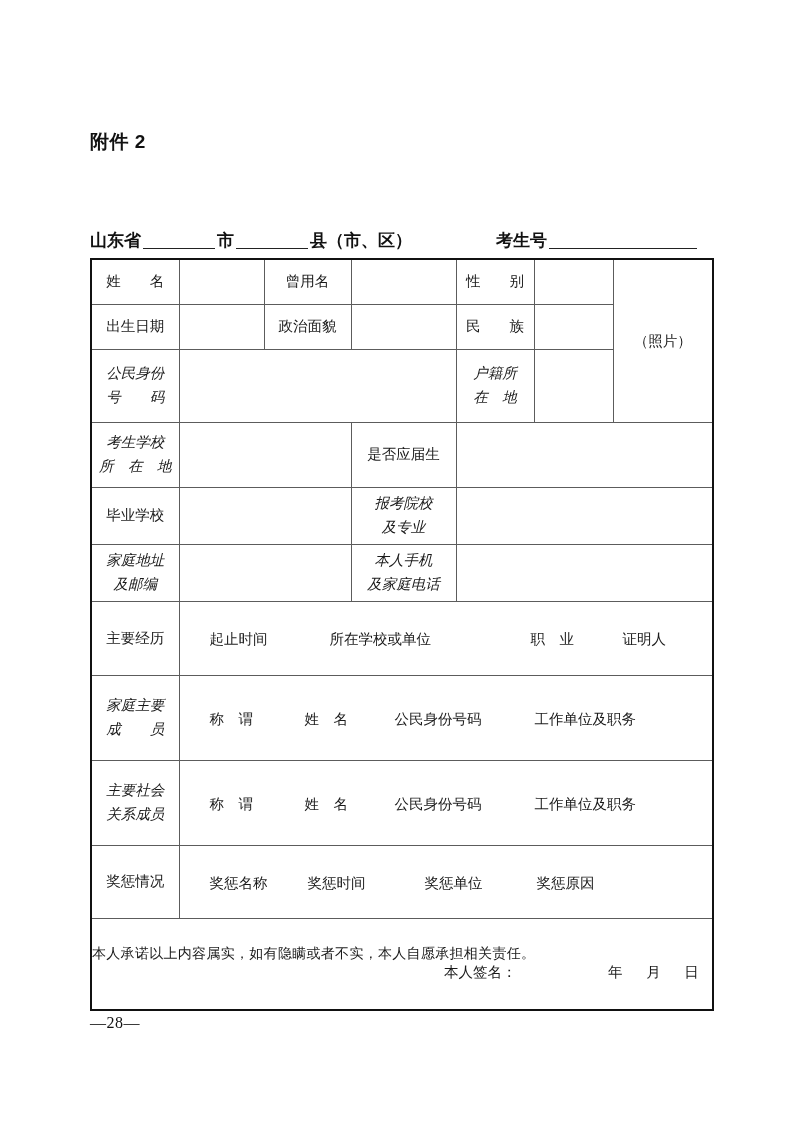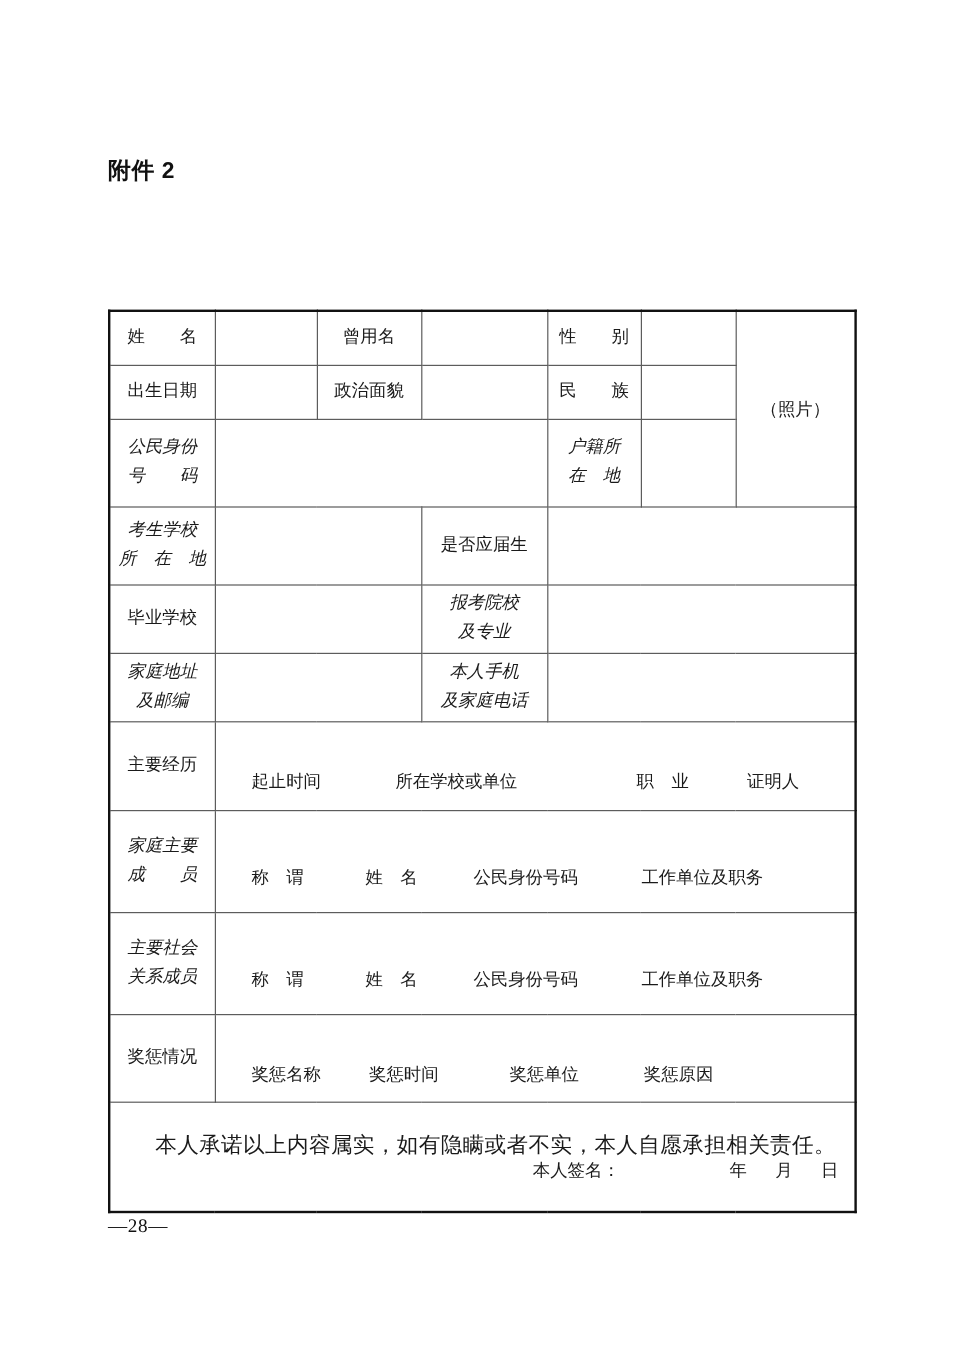--- a/index.html
+++ b/index.html
@@ -139,38 +139,36 @@
     display: block;
     padding: 5px 0 0 0;
     font-size: 14.5px;
     white-space: nowrap;
     color: #1a1a1a;
     height: 22px;
   }
   .colhead-row span {
     position: absolute;
     top: 5px;
-    margin-top: 12px;
   }
 
   .wide-cell {
     vertical-align: top;
   }
 
   
   .decl-cell {
     padding: 0;
     vertical-align: top;
   }
   .decl-text {
-    text-align: center;
-    font-size: 18px;
+    text-align: left;
+    font-size: 14px;
     padding-top: 20px;
     letter-spacing: 0.3px;
-    padding-left: 22px;
   }
   .decl-sign {
     position: relative;
     height: 40px;
     font-size: 14.5px;
   }
   .decl-sign .sign-label {
     position: absolute;
     left: 352px;
     top: 0;
@@ -197,20 +195,31 @@
 </style>
 </head>
 <body>
 
 <div class="page">
 
   <div class="attachment-label">附件 2</div>
 
 
   <div class="subheader">
+    <div class="sh-left">
+      <span>山东省</span>
+      <span class="rule-s"></span>
+      <span>市</span>
+      <span class="rule-s"></span>
+      <span>县（市、区）</span>
+    </div>
+    <div class="sh-right">
+      <span>考生号</span>
+      <span class="rule-l"></span>
+    </div>
   </div>
 
   <table class="form-table">
     <colgroup>
       <col style="width:88px">
       <col style="width:85px">
       <col style="width:87px">
       <col style="width:105px">
       <col style="width:78px">
       <col style="width:79px">

